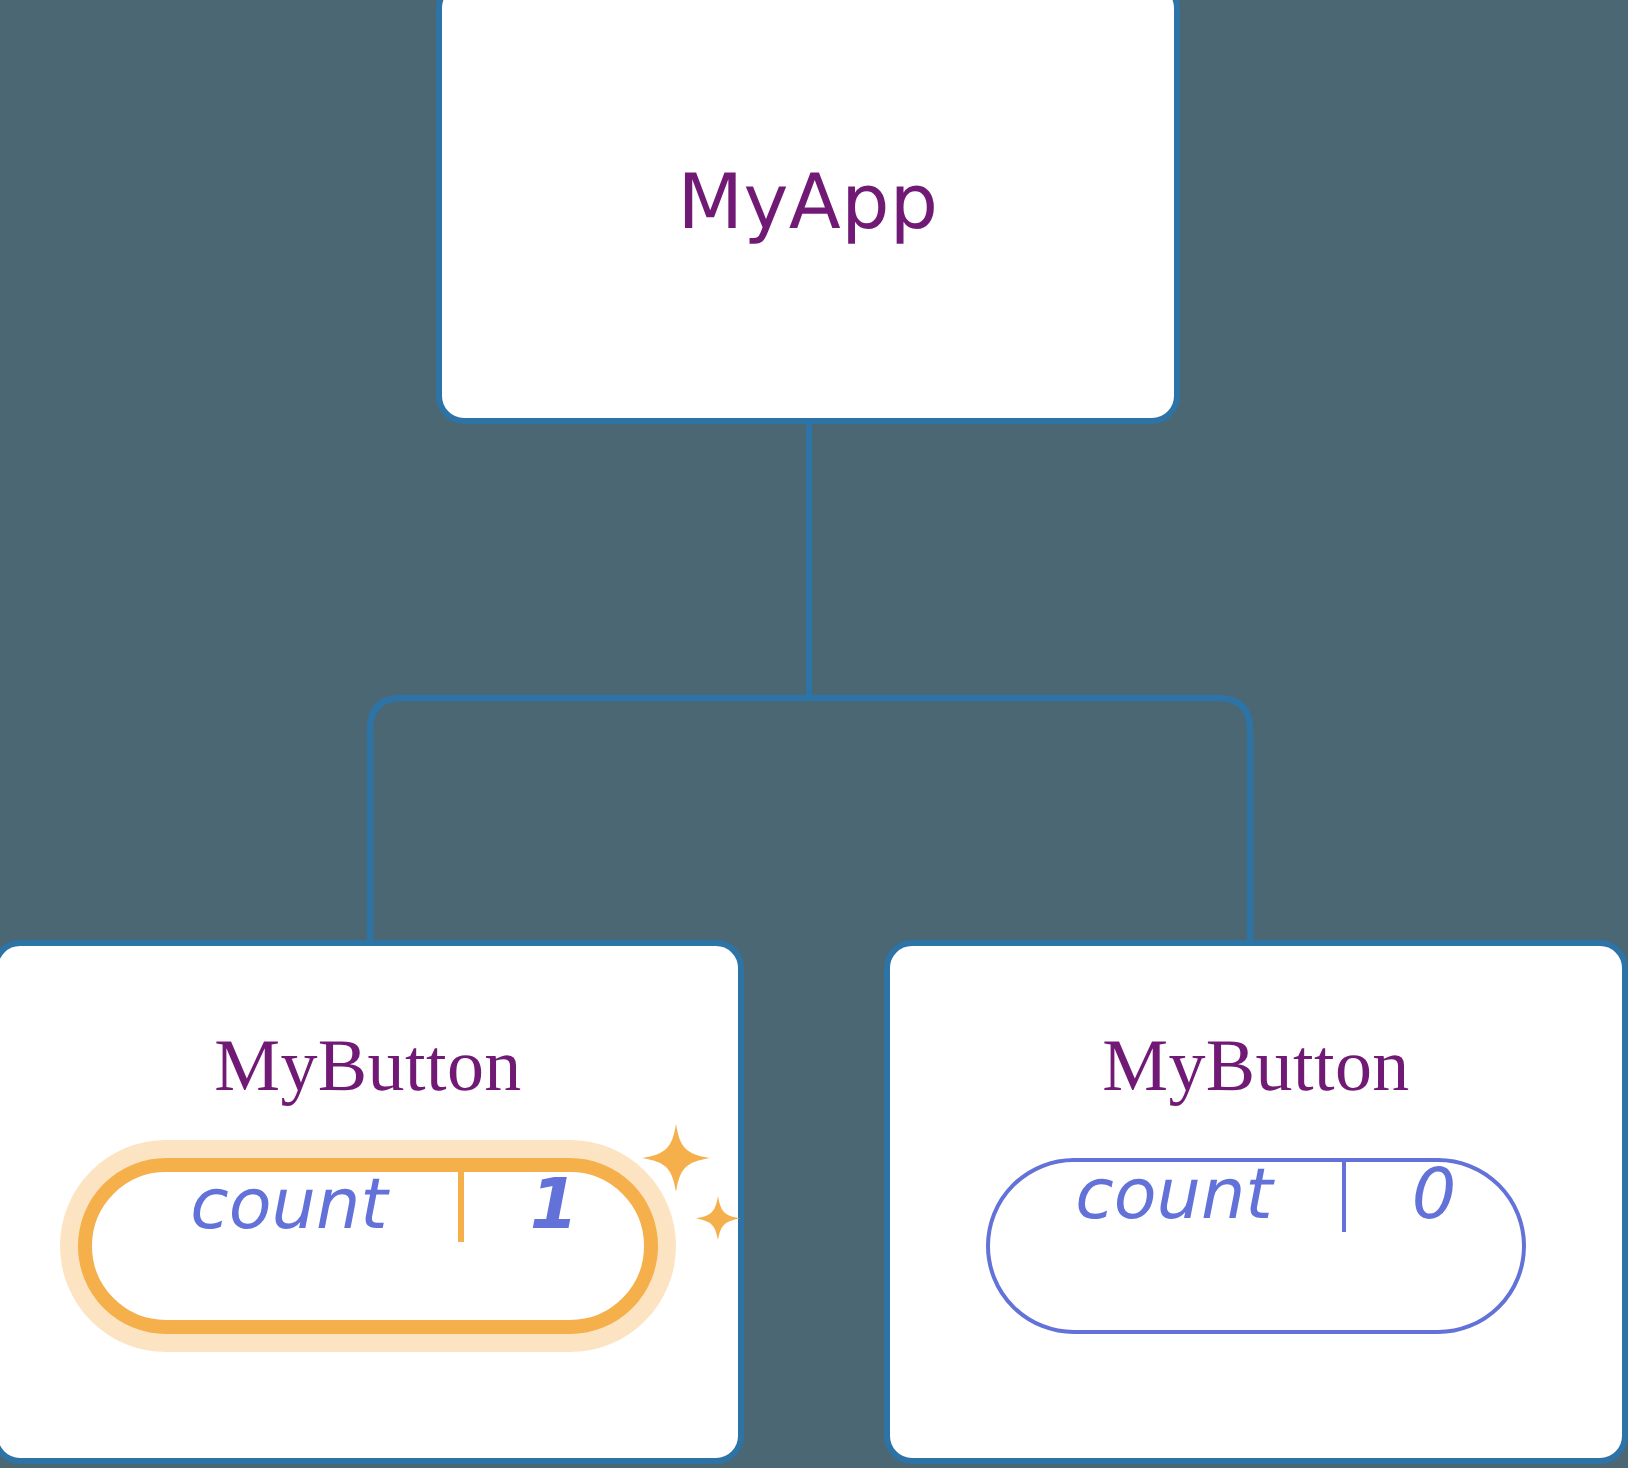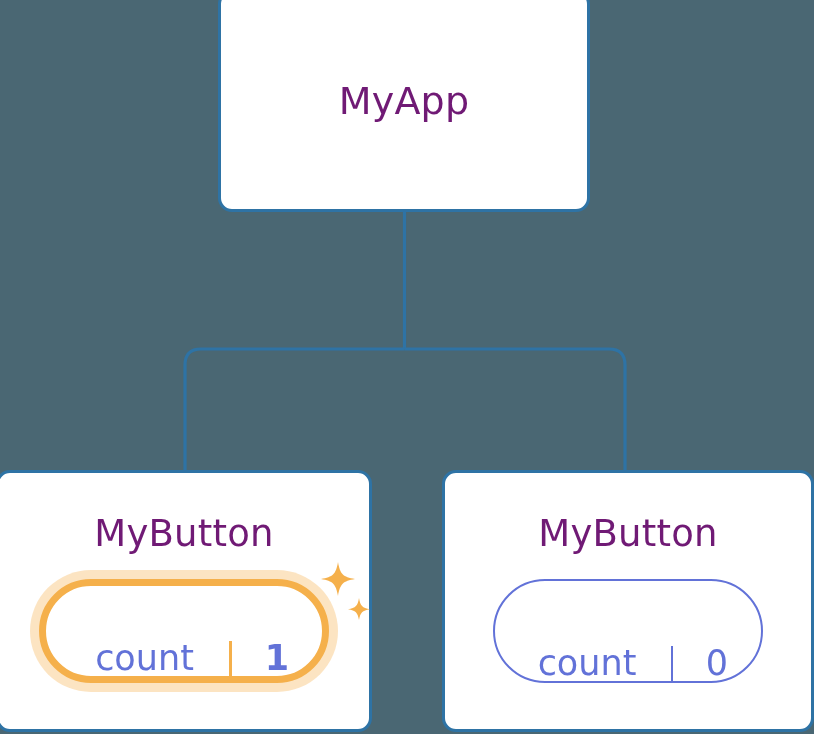--- a/index.html
+++ b/index.html
@@ -67,37 +67,39 @@
     height: 262px;
   }
   #card-child-right {
     left: 442px;
     top: 470px;
     width: 372px;
     height: 262px;
   }
   .node-card.child .node-title {
     margin-top: 42px;
+    font-family: Liberation Serif, serif;
   }
 
   
   .pill-wrap {
     margin-top: 27px;
     display: flex;
     justify-content: center;
     width: 100%;
   }
   .state-pill {
     display: flex;
-    align-items: flex-end;
+    align-items: flex-start;
     background: #ffffff;
     box-sizing: border-box;
-    height: 104px;
+    height: 88px;
     border-radius: 999px;
     overflow: hidden;
+    font-style: italic;
   }
   .pill-key, .pill-val {
     display: flex;
     align-items: center;
     justify-content: center;
     color: #6272d8;
     font-size: 35px;
     line-height: 1;
     white-space: nowrap;
   }

